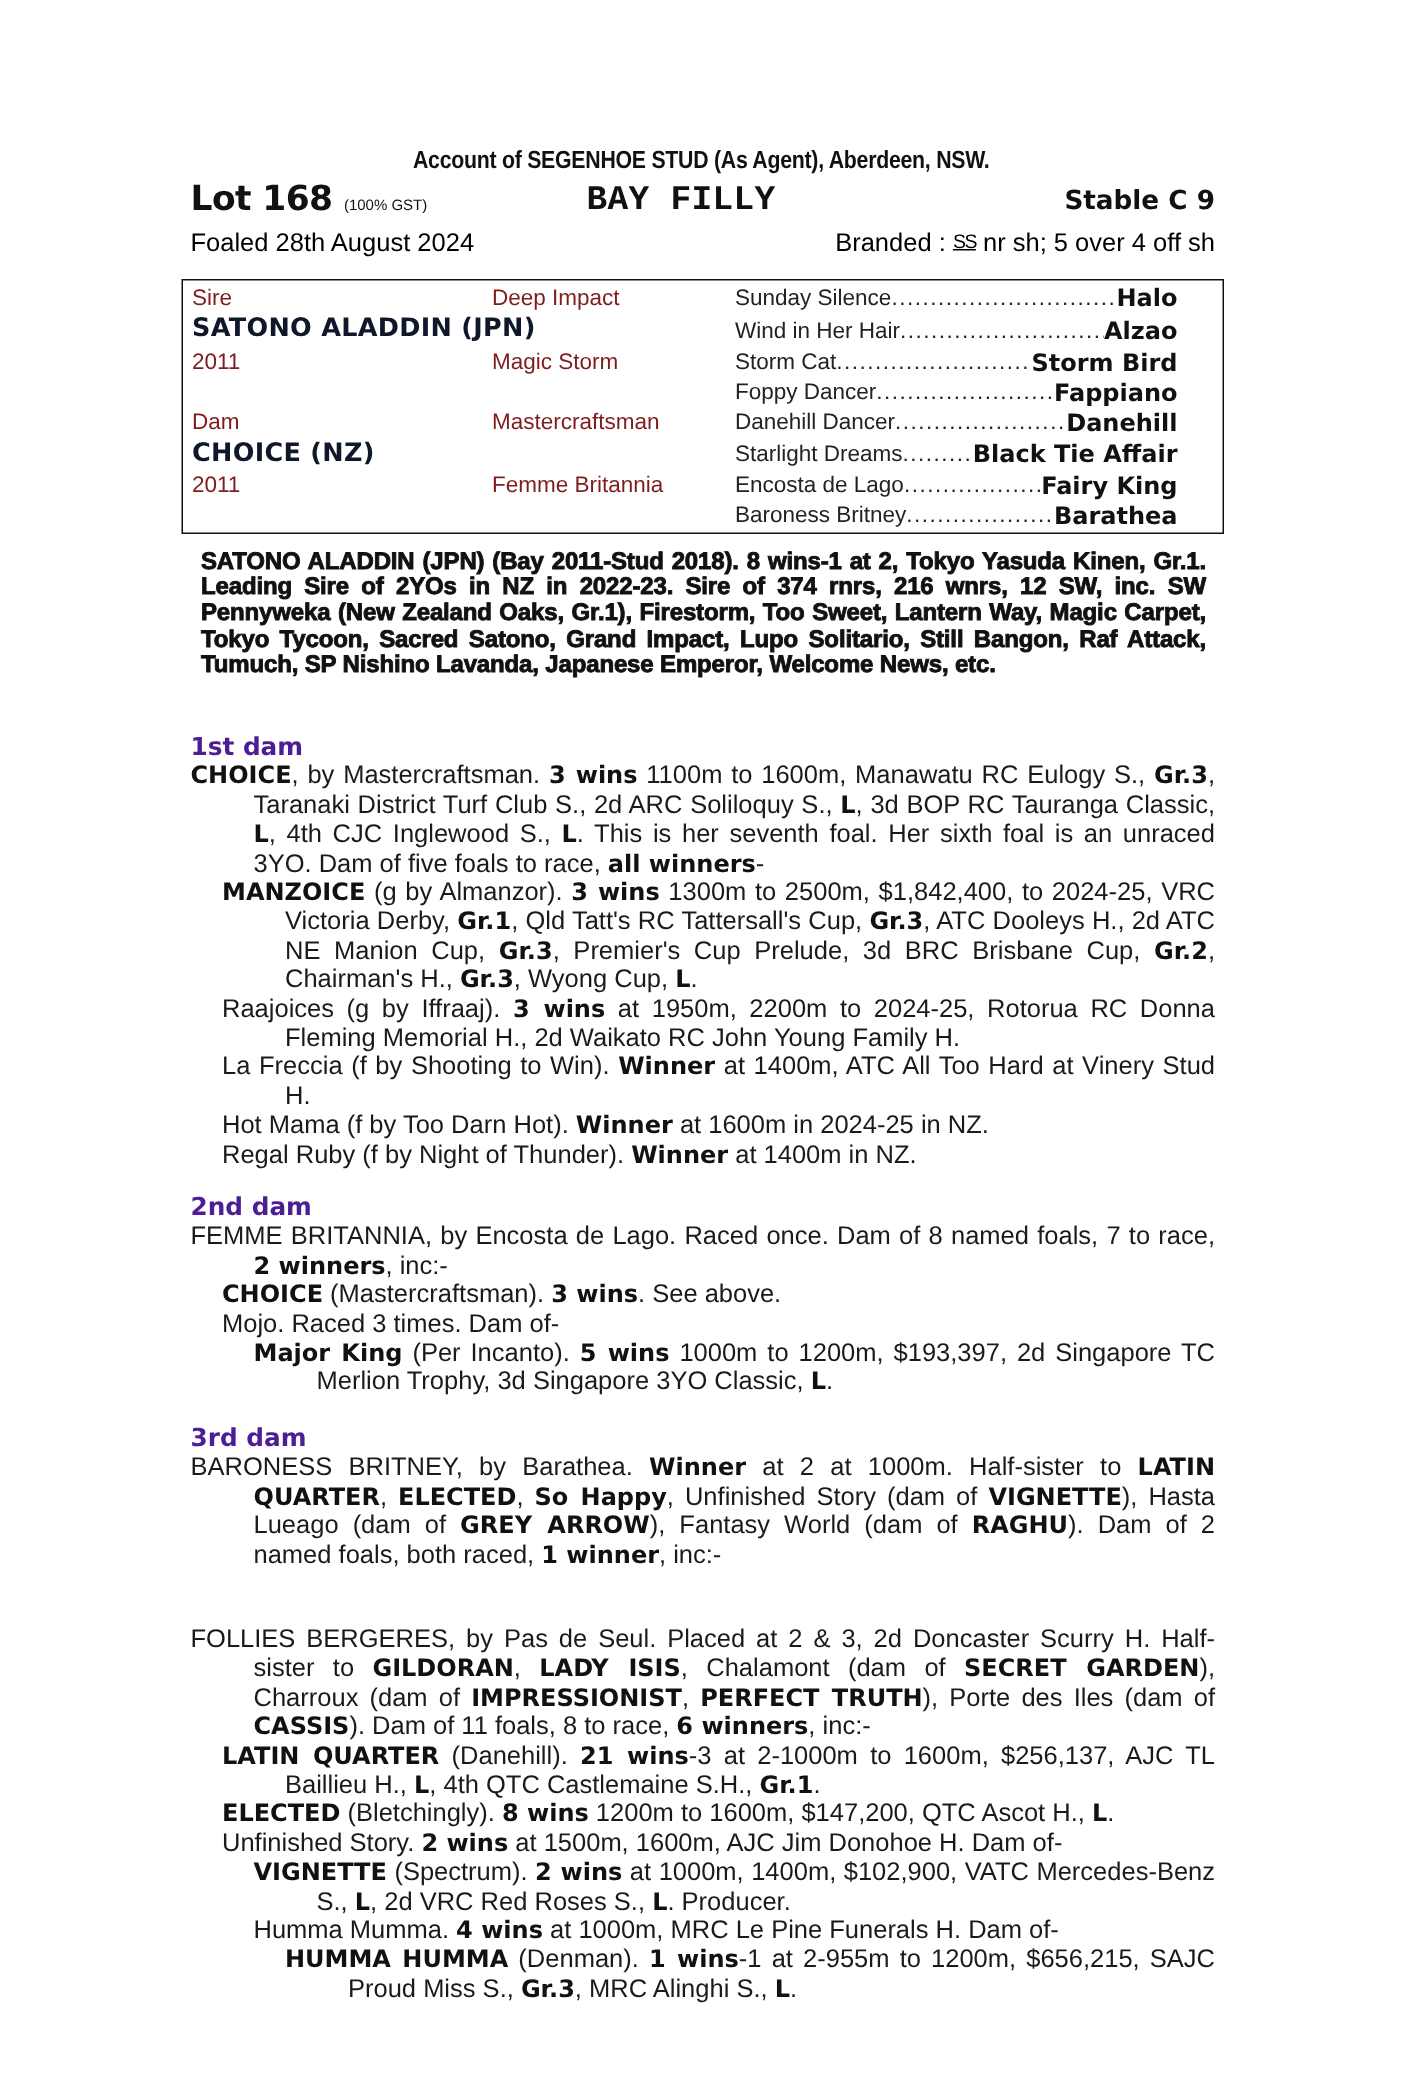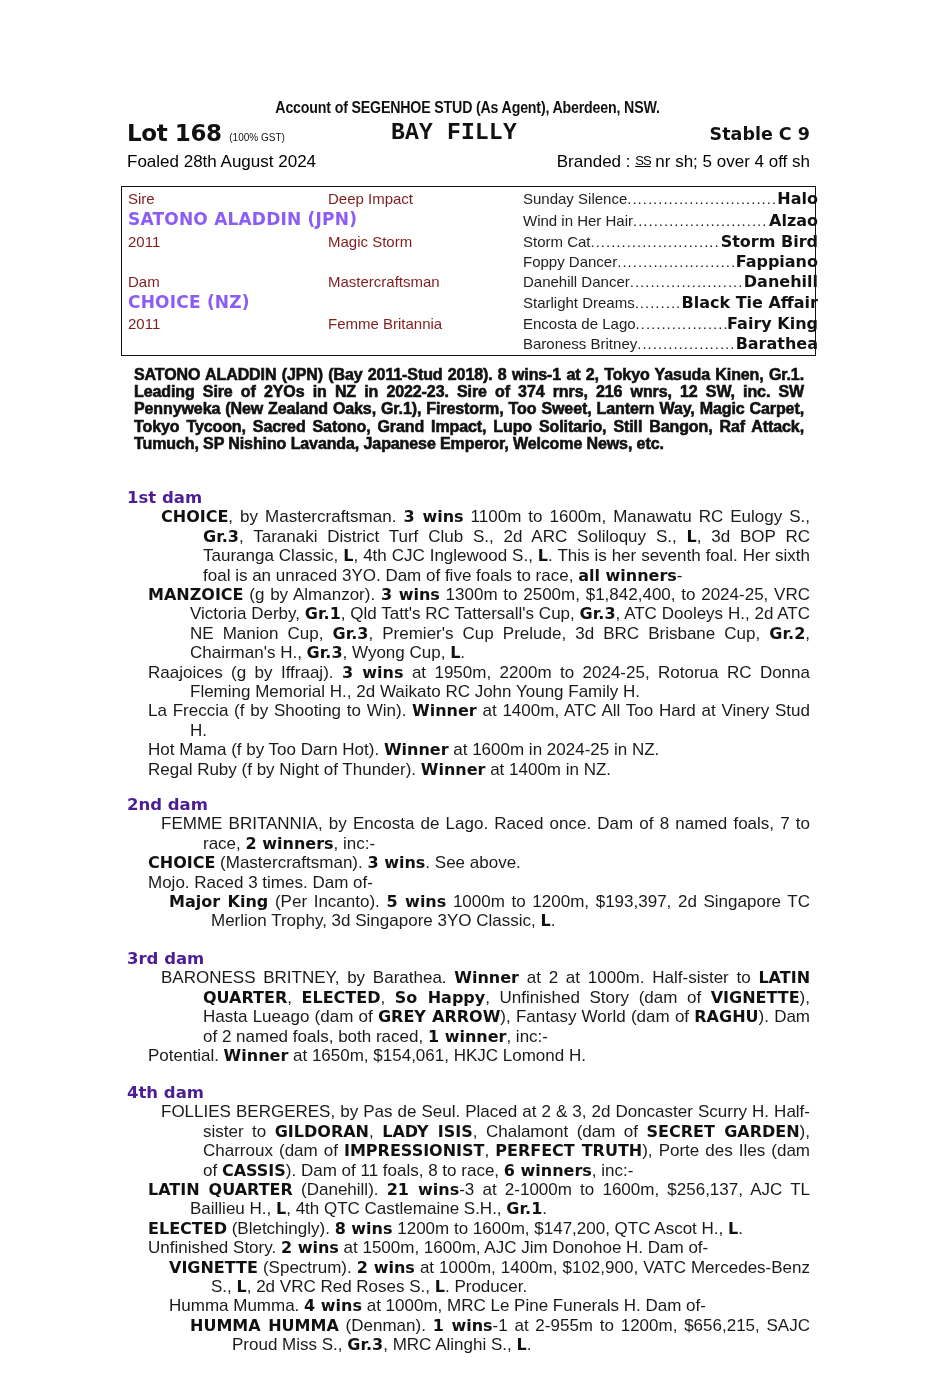--- a/index.html
+++ b/index.html
@@ -10,32 +10,32 @@
   .lot { position:absolute; left:0; top:0; font-family:"DejaVu Sans", sans-serif; font-weight:bold; font-size:23px; letter-spacing:-0.4px; }
   .gst { font-family:Liberation Sans, sans-serif; font-weight:normal; font-size:10px; letter-spacing:0; }
   .sex { position:absolute; left:264px; top:0; font-family:Liberation Mono, monospace; font-weight:bold; font-size:23px; letter-spacing:0.2px; }
   .stable { position:absolute; right:0; top:4px; font-family:"DejaVu Sans", sans-serif; font-weight:bold; font-size:17.5px; }
   .foalrow { position:relative; height:26px; font-size:17px; color:#000000; }
   .foaled { position:absolute; left:0; top:2px; }
   .brand { position:absolute; right:0; top:2px; white-space:nowrap; }
   .brand-glyph { display:inline-block; font-size:13px; text-decoration:underline; letter-spacing:-1px; vertical-align:2px; }
   .ped { position:absolute; left:121px; top:186px; width:695px; height:170px; border:1.5px solid #111; box-sizing:border-box; }
   .pl { font-size:15px; color:#7f1d1d; line-height:20px; position:absolute; white-space:nowrap; }
-  .pbig { font-family:"DejaVu Sans", sans-serif; font-weight:bold; font-size:17px; color:#8b5cf6; position:absolute; white-space:nowrap; letter-spacing:0.2px; }
-  .gp { display:flex; font-size:15px; color:#222; line-height:20px; position:absolute; left:401px; width:295px; white-space:nowrap; }
+  .pbig { font-family:"DejaVu Sans", sans-serif; font-weight:bold; font-size:17px; color:#0f172a; position:absolute; white-space:nowrap; letter-spacing:0.2px; }
+  .gp { display:flex; font-size:15px; color:#222; line-height:20px; position:absolute; left:368px; width:295px; white-space:nowrap; }
   .gp .a { flex:0 0 auto; }
   .gp .dots { flex:1 1 auto; overflow:hidden; letter-spacing:1px; }
   .gp .dots::before { content:"........................................................................................................"; }
   .gp .b { flex:0 0 auto; }
   .sirebio { position:absolute; left:134px; top:366px; width:670px; font-family:"Liberation Sans", sans-serif; font-weight:bold; font-size:16px; line-height:17.2px; text-align:justify; letter-spacing:-0.1px; transform:scaleX(1); }
   .sirebio span { -webkit-text-stroke:0.6px #111; }
   .sect { position:absolute; left:127px; width:683px; font-size:17px; line-height:19.4px; color:#1a1a1a; }
   .sh { font-family:"DejaVu Sans", sans-serif; font-weight:bold; font-size:16.5px; color:#4c1d95; }
   .p { text-align:justify; text-align-last:left; }
-  .i0 { padding-left:42px; text-indent:-42px;margin-left:34px; }
+  .i0 { padding-left:42px; text-indent:-42px; }
   .i1 { padding-left:63px; text-indent:-42px; }
   .i2 { padding-left:84px; text-indent:-42px; }
   .i3 { padding-left:105px; text-indent:-42px; }
   b, .b { font-family:"DejaVu Sans", sans-serif; font-weight:bold; font-size:16px; color:#111; }
 </style>
 </head>
 <body>
 
 <div class="page">
   <div class="account">Account of SEGENHOE STUD (As Agent), Aberdeen, NSW.</div>
@@ -121,25 +121,23 @@
   <div class="sh">2nd dam</div>
   <div class="p i0"><span>FEMME BRITANNIA, by Encosta de Lago. Raced once. Dam of 8 named foals, 7 to race, </span><b>2 winners</b><span>, inc:-</span></div>
   <div class="p i1"><b>CHOICE</b><span> (Mastercraftsman). </span><b>3 wins</b><span>. See above.</span></div>
   <div class="p i1"><span>Mojo. Raced 3 times. Dam of-</span></div>
   <div class="p i2"><b>Major King</b><span> (Per Incanto). </span><b>5 wins</b><span> 1000m to 1200m, $193,397, 2d Singapore TC Merlion Trophy, 3d Singapore 3YO Classic, </span><b>L</b><span>.</span></div>
 </div>
 
 <div class="sect" style="top:949px">
   <div class="sh">3rd dam</div>
   <div class="p i0"><span>BARONESS BRITNEY, by Barathea. </span><b>Winner</b><span> at 2 at 1000m. Half-sister to </span><b>LATIN QUARTER</b><span>, </span><b>ELECTED</b><span>, </span><b>So Happy</b><span>, Unfinished Story (dam of </span><b>VIGNETTE</b><span>), Hasta Lueago (dam of </span><b>GREY ARROW</b><span>), Fantasy World (dam of </span><b>RAGHU</b><span>). Dam of 2 named foals, both raced, </span><b>1 winner</b><span>, inc:-</span></div>
-  <div class="p i1"><span>Potential. </span><b>Winner</b><span> at 1650m, $154,061, HKJC Lomond H.</span></div>
 </div>
 
 <div class="sect" style="top:1083px">
-  <div class="sh">4th dam</div>
   <div class="p i0"><span>FOLLIES BERGERES, by Pas de Seul. Placed at 2 &amp; 3, 2d Doncaster Scurry H. Half-sister to </span><b>GILDORAN</b><span>, </span><b>LADY ISIS</b><span>, Chalamont (dam of </span><b>SECRET GARDEN</b><span>), Charroux (dam of </span><b>IMPRESSIONIST</b><span>, </span><b>PERFECT TRUTH</b><span>), Porte des Iles (dam of </span><b>CASSIS</b><span>). Dam of 11 foals, 8 to race, </span><b>6 winners</b><span>, inc:-</span></div>
   <div class="p i1"><b>LATIN QUARTER</b><span> (Danehill). </span><b>21 wins</b><span>-3 at 2-1000m to 1600m, $256,137, AJC TL Baillieu H., </span><b>L</b><span>, 4th QTC Castlemaine S.H., </span><b>Gr.1</b><span>.</span></div>
   <div class="p i1"><b>ELECTED</b><span> (Bletchingly). </span><b>8 wins</b><span> 1200m to 1600m, $147,200, QTC Ascot H., </span><b>L</b><span>.</span></div>
   <div class="p i1"><span>Unfinished Story. </span><b>2 wins</b><span> at 1500m, 1600m, AJC Jim Donohoe H. Dam of-</span></div>
   <div class="p i2"><b>VIGNETTE</b><span> (Spectrum). </span><b>2 wins</b><span> at 1000m, 1400m, $102,900, VATC Mercedes-Benz S., </span><b>L</b><span>, 2d VRC Red Roses S., </span><b>L</b><span>. Producer.</span></div>
   <div class="p i2"><span>Humma Mumma. </span><b>4 wins</b><span> at 1000m, MRC Le Pine Funerals H. Dam of-</span></div>
   <div class="p i3"><b>HUMMA HUMMA</b><span> (Denman). </span><b>1 wins</b><span>-1 at 2-955m to 1200m, $656,215, SAJC Proud Miss S., </span><b>Gr.3</b><span>, MRC Alinghi S., </span><b>L</b><span>.</span></div>
 </div>
 
 </body></html>

